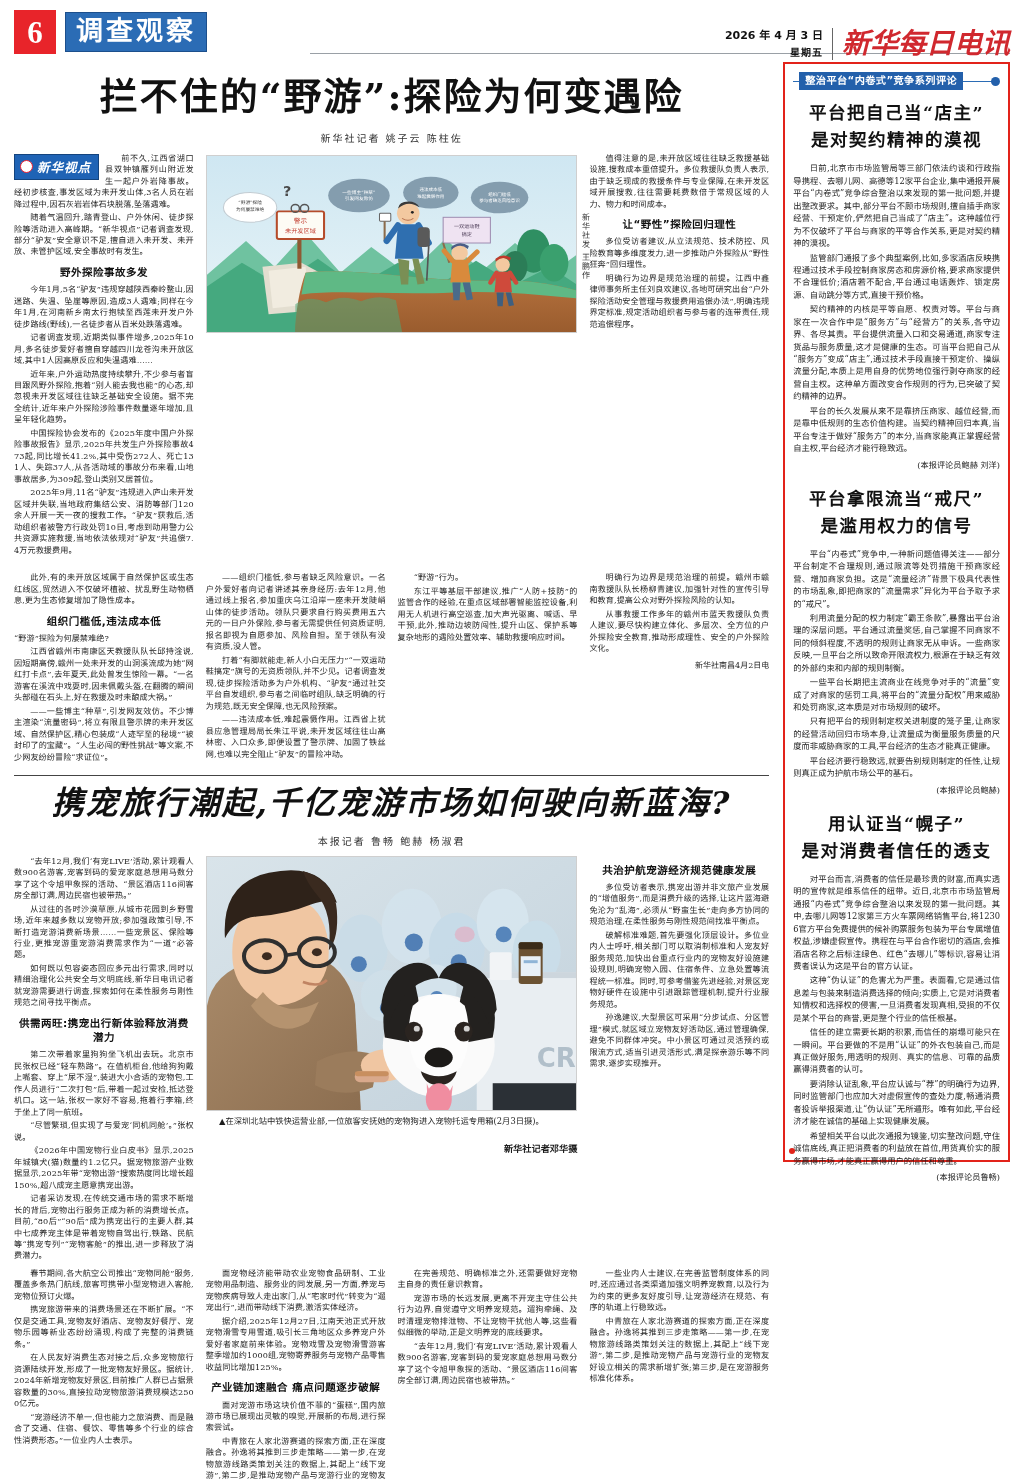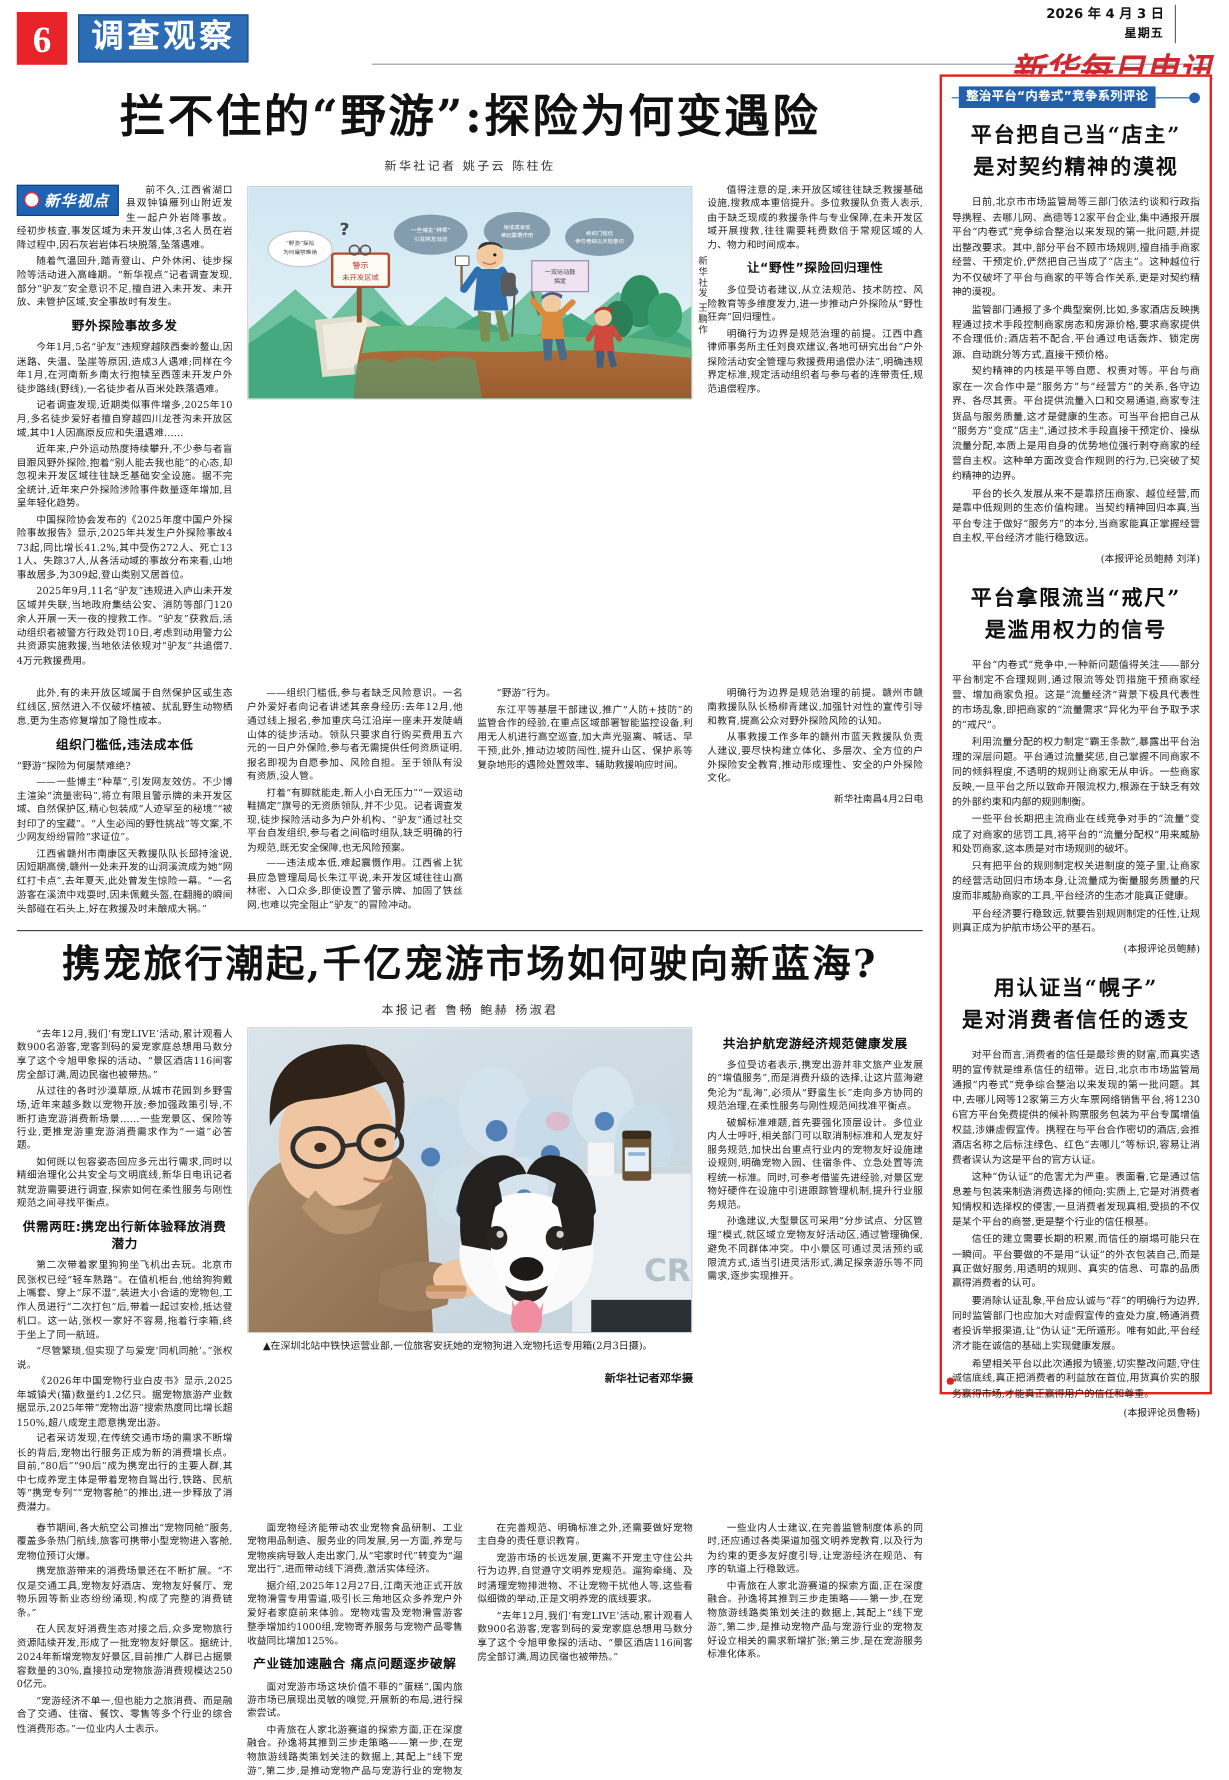--- a/index.html
+++ b/index.html
@@ -40,22 +40,22 @@
     padding: 4px 10px 5px 10px;
     line-height: 1.05;
     border: 1px solid #1c4f8c;
   }
   .mh-rule {
     position: absolute;
     left: 310px; right: 14px; top: 53px;
     border-top: 1px solid #9aa0a6;
   }
   .mh-right {
-    position: absolute; right: 14px; top: 4px;
-    display: flex; align-items: center; gap: 9px; flex-direction: column;
+    position: absolute; right: 14px; top: 28px;
+    display: flex; align-items: center; gap: 9px;
   }
   .mh-date {
     font-family: "DejaVu Sans", sans-serif;
     font-size: 11px; font-weight: bold;
     text-align: right; color: #111; line-height: 1.5;
     border-right: 1.5px solid #666;
     padding-right: 9px;
   }
   .mh-date .dow { display:block; font-size: 10px; letter-spacing:1px;}
   .mh-logo {
@@ -82,21 +82,21 @@
 
   
   .headline {
     text-align: center;
     font-family: "DejaVu Serif", serif;
     font-weight: bold;
     color: #111;
     letter-spacing: 2px;
   }
   .headline-1 { font-size: 38px; margin: 12px 0 0 0; line-height: 1.2; }
-  .headline-2 { font-size: 32px; margin: 8px 0 0 0; line-height: 1.2; }
+  .headline-2 { font-size: 32px; margin: 8px 0 0 0; line-height: 1.2; font-style: italic; }
   .byline {
     text-align: center;
     font-size: 10px;
     letter-spacing: 2px;
     color: #333;
     margin: 10px 0 8px 0;
     font-family: "DejaVu Serif", serif;
   }
 
   
@@ -419,22 +419,22 @@
           <p class="coltext">多位受访者建议,从立法规范、技术防控、风险教育等多维度发力,进一步推动户外探险从“野性狂奔”回归理性。</p>
           <p class="coltext">明确行为边界是规范治理的前提。江西中鑫律师事务所主任刘良欢建议,各地可研究出台“户外探险活动安全管理与救援费用追偿办法”,明确违规界定标准,规定活动组织者与参与者的连带责任,规范追偿程序。</p>
         </div>
       </div>
 
       <div class="cols-4" style="margin-top:14px;">
         <div class="col">
           <p class="coltext">此外,有的未开放区域属于自然保护区或生态红线区,贸然进入不仅破坏植被、扰乱野生动物栖息,更为生态修复增加了隐性成本。</p>
           <div class="subhead">组织门槛低,违法成本低</div>
           <p class="coltext noind">“野游”探险为何屡禁难绝?</p>
+          <p class="coltext">江西省赣州市南康区天教援队队长邱持淦说,因短期高傍,赣州一处未开发的山洞溪流成为她“网红打卡点”,去年夏天,此处曾发生惊险一幕。“一名游客在溪流中戏耍时,因未佩戴头盔,在翻腾的瞬间头部碰在石头上,好在救援及时未酿成大祸。”</p>
           <p class="coltext">——一些博主“种草”,引发网友效仿。不少博主渲染“流量密码”,将立有限且警示牌的未开发区域、自然保护区,精心包装成“人迹罕至的秘境”“被封印了的宝藏”。“人生必闯的野性挑战”等文案,不少网友纷纷冒险“求证位”。</p>
-          <p class="coltext">江西省赣州市南康区天教援队队长邱持淦说,因短期高傍,赣州一处未开发的山洞溪流成为她“网红打卡点”,去年夏天,此处曾发生惊险一幕。“一名游客在溪流中戏耍时,因未佩戴头盔,在翻腾的瞬间头部碰在石头上,好在救援及时未酿成大祸。”</p>
         </div>
         <div class="col">
           <p class="coltext">——组织门槛低,参与者缺乏风险意识。一名户外爱好者向记者讲述其亲身经历:去年12月,他通过线上报名,参加重庆乌江沿岸一座未开发陡峭山体的徒步活动。领队只要求自行购买费用五六元的一日户外保险,参与者无需提供任何资质证明,报名即视为自愿参加、风险自担。至于领队有没有资质,没人管。</p>
           <p class="coltext">打着“有脚就能走,新人小白无压力”“一双运动鞋搞定”旗号的无资质领队,并不少见。记者调查发现,徒步探险活动多为户外机构、“驴友”通过社交平台自发组织,参与者之间临时组队,缺乏明确的行为规范,既无安全保障,也无风险预案。</p>
           <p class="coltext">——违法成本低,难起震慑作用。江西省上犹县应急管理局局长朱江平说,未开发区域往往山高林密、入口众多,即便设置了警示牌、加固了铁丝网,也难以完全阻止“驴友”的冒险冲动。</p>
         </div>
         <div class="col">
           <p class="coltext">“野游”行为。</p>
           <p class="coltext">东江平等基层干部建议,推广“人防+技防”的监管合作的经验,在重点区域部署智能监控设备,利用无人机进行高空巡查,加大声光驱离、喊话、早干预,此外,推动边坡防闯性,提升山区、保护系等复杂地形的遇险处置效率、辅助救援响应时间。</p>
         </div>

